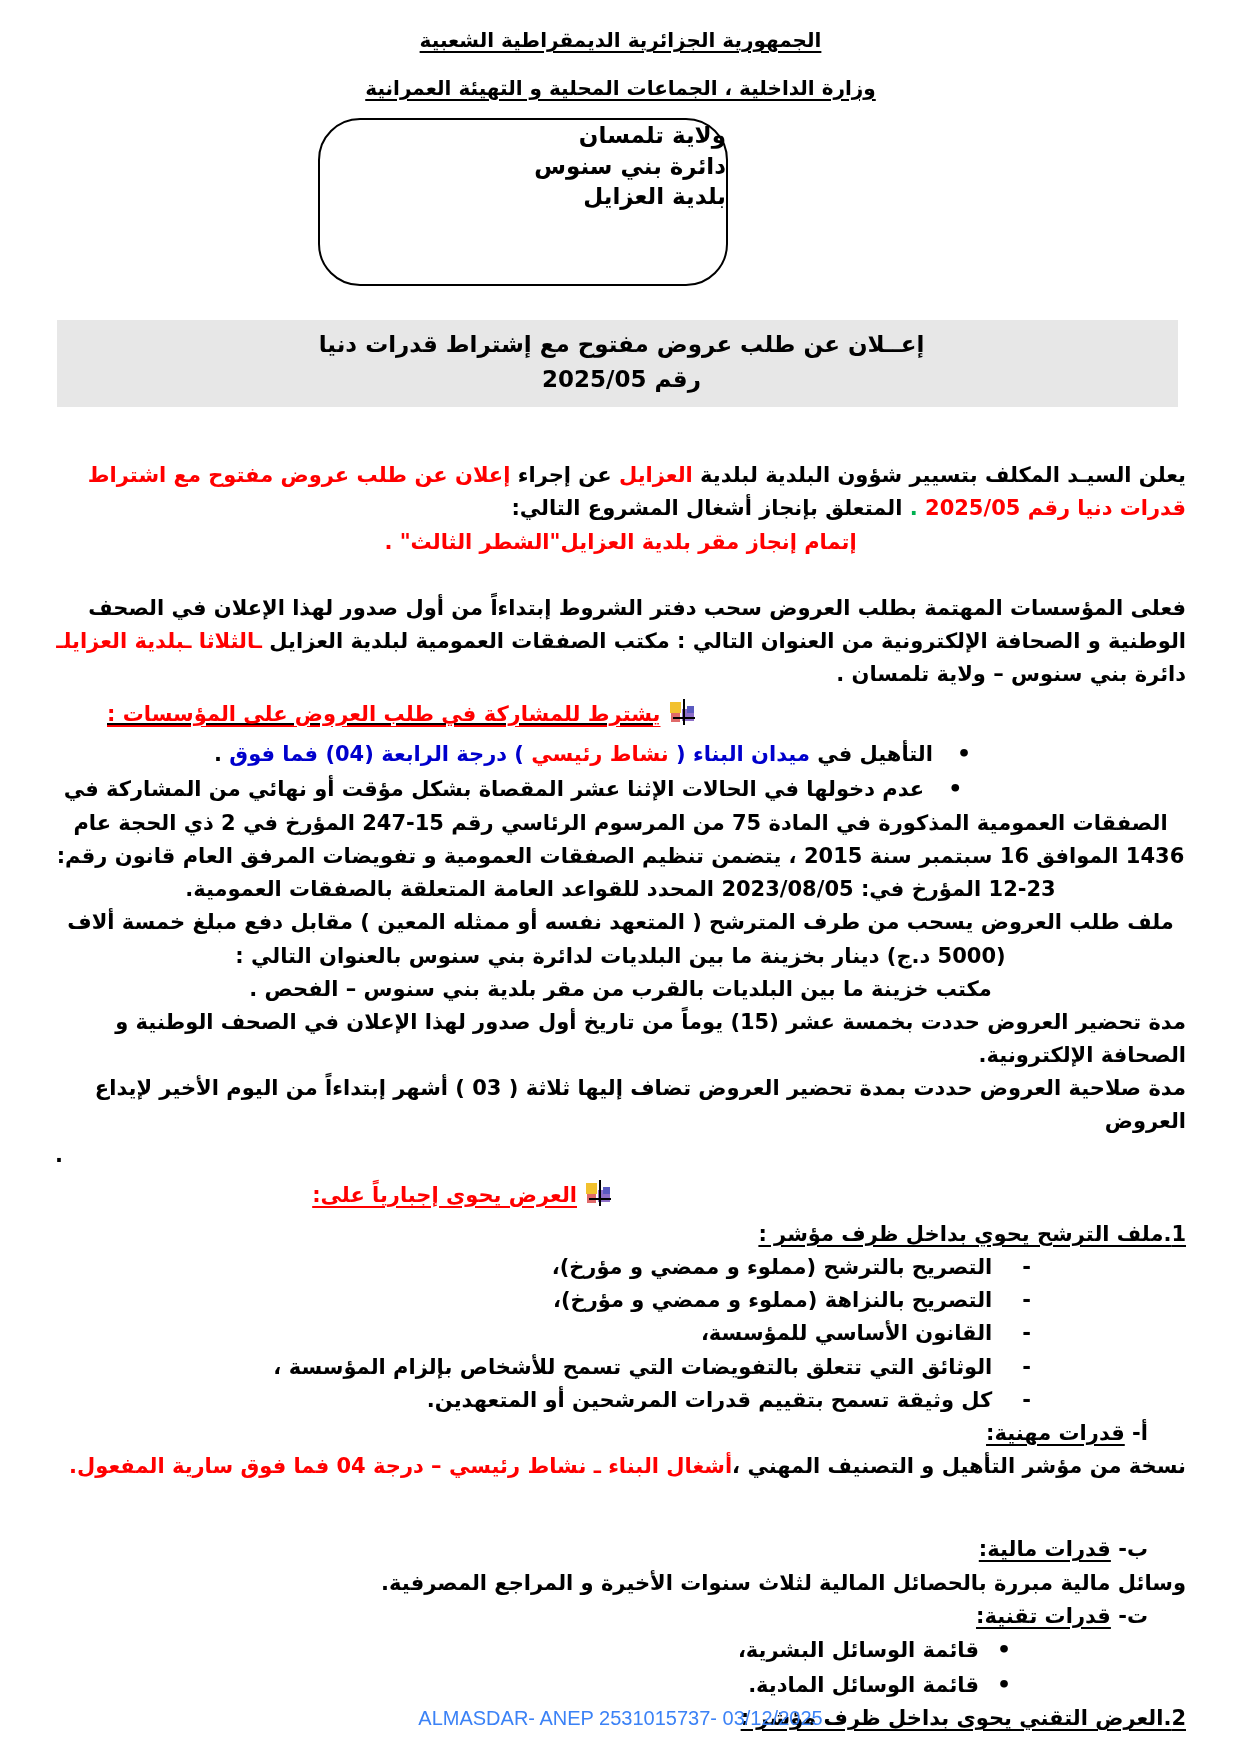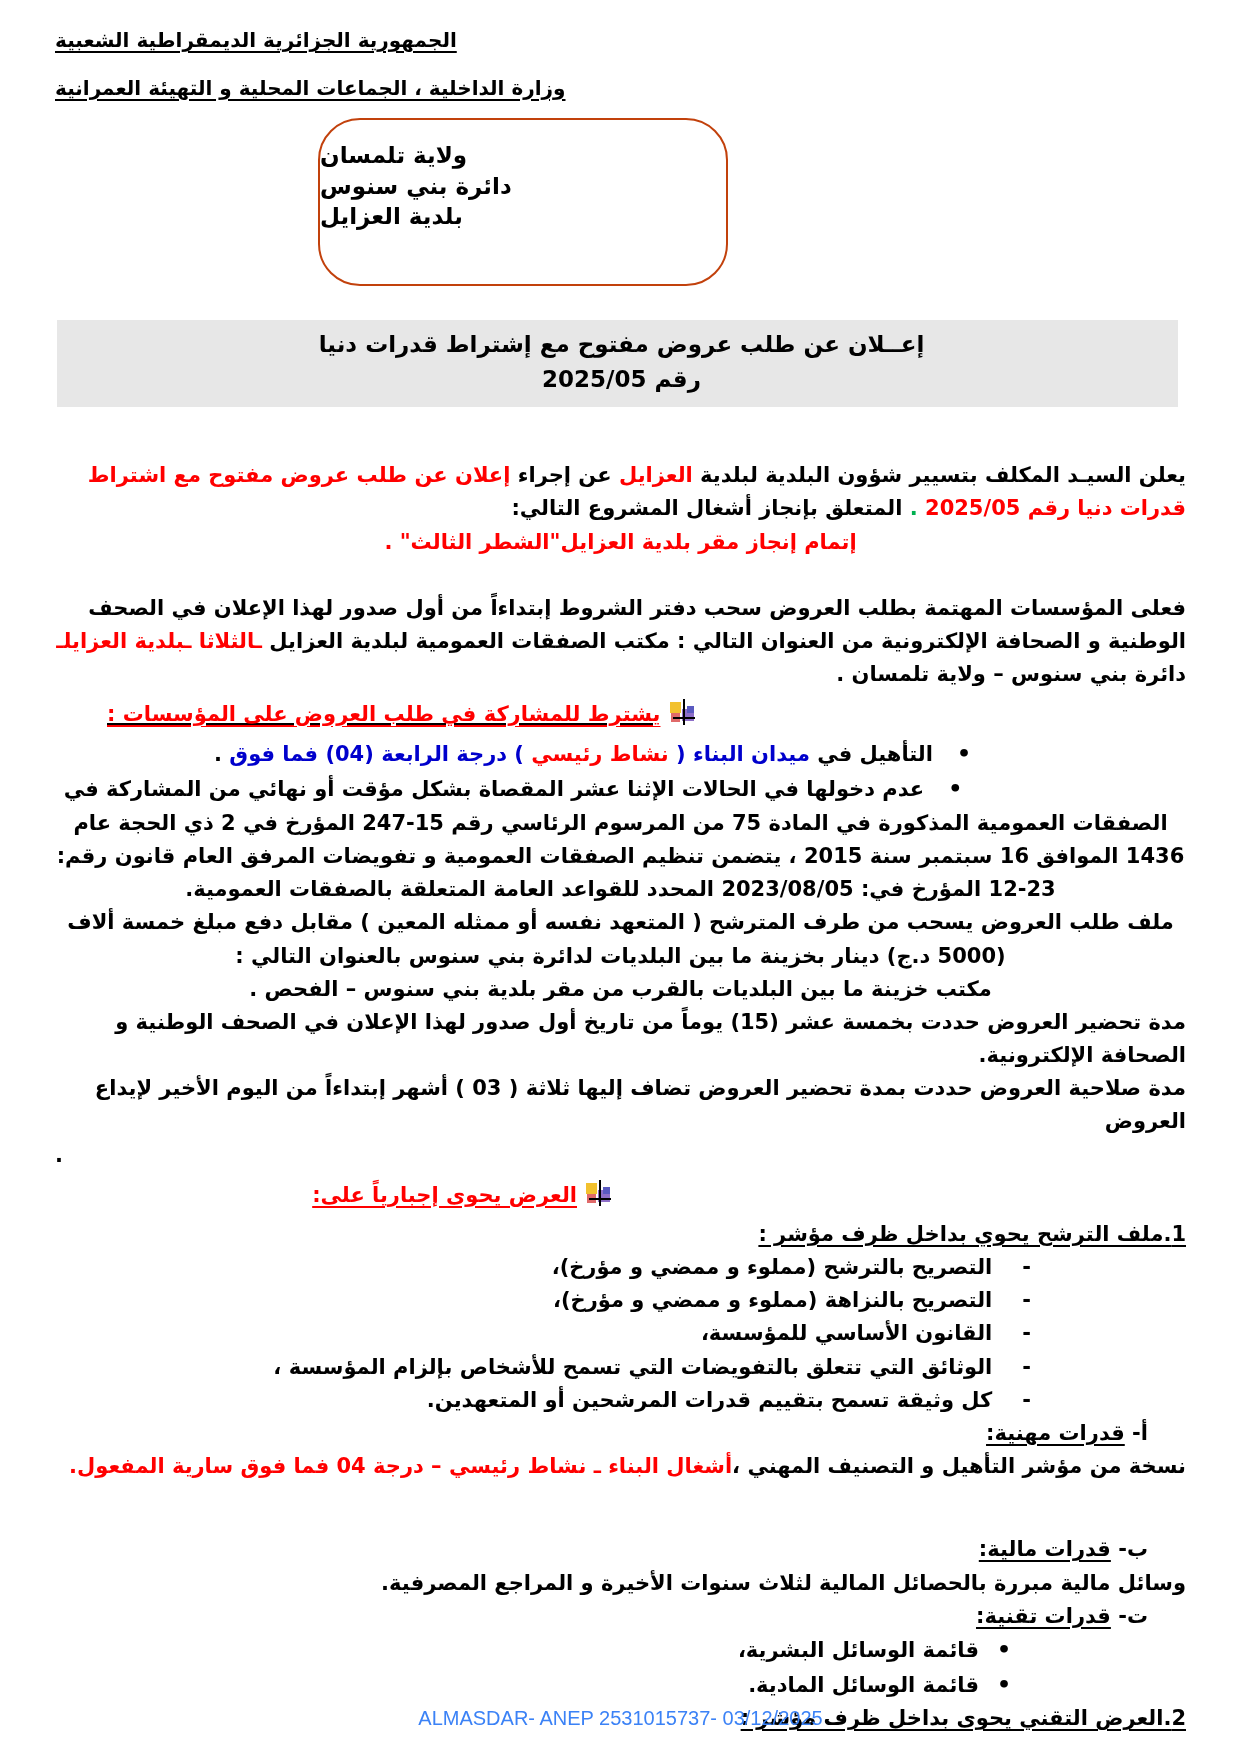--- a/index.html
+++ b/index.html
@@ -9,27 +9,27 @@
     direction:rtl;position:relative;overflow:hidden;
     font-family:"DejaVu Sans",sans-serif;font-weight:bold;
     color:#000;font-size:21px;line-height:1.58;background:#fff;
   }
   .center{text-align:center;}
   .left{text-align:left;}
   .u{text-decoration:underline;text-decoration-thickness:2px;text-underline-offset:4px;}
   .red{color:#FF0000;}
   .blue{color:#0000CC;}
   .green{color:#00B050;}
-  .hdr{font-size:20px;text-align:left;}
+  .hdr{font-size:20px;text-align:center;}
   .hdr2{margin-top:16px;}
   .authority-box{
     width:410px;height:168px;box-sizing:border-box;
     margin:14px 458px 0 auto;
-    border:2px solid #c2410c;border-radius:42px;
-    text-align:left;font-size:23px;line-height:1.32;padding-top:20px;
+    border:2px solid #000000;border-radius:42px;
+    text-align:right;font-size:23px;line-height:1.32;padding-top:0;
   }
   .banner{
     background:#E7E7E7;margin:34px 8px 0 2px;
     padding:7px 0 11px 8px;text-align:center;font-size:23px;line-height:1.5;
   }
   .p{margin:0;}
   .intro{margin-top:52px;}
   .withdraw{margin-top:33px;}
   .sec-head{margin-top:6px;text-align:right;}
   .sec-head-a{margin-left:52px;text-align:left;text-decoration:underline;}

